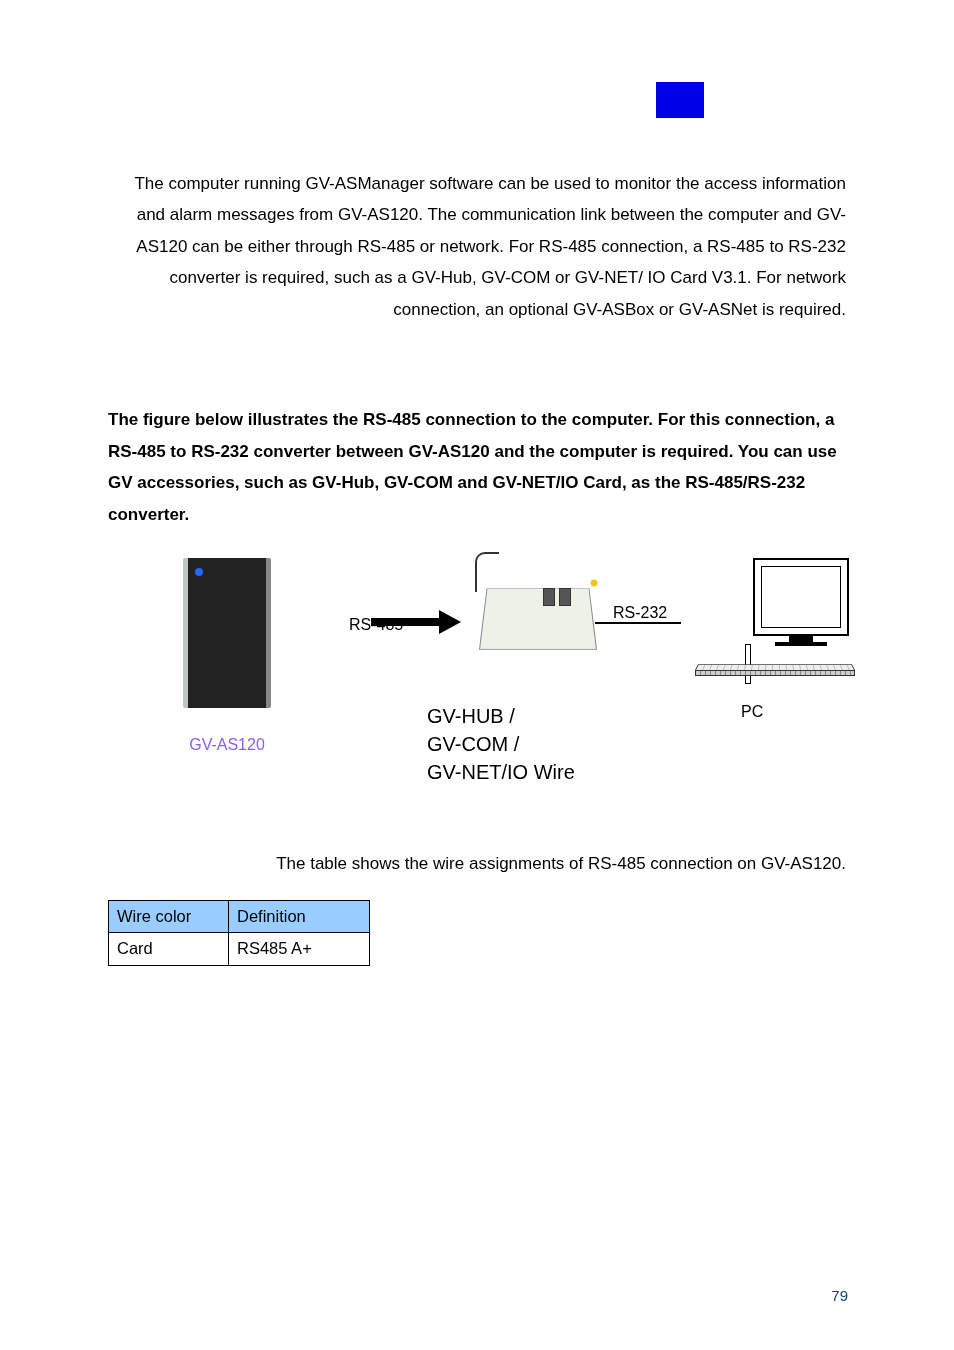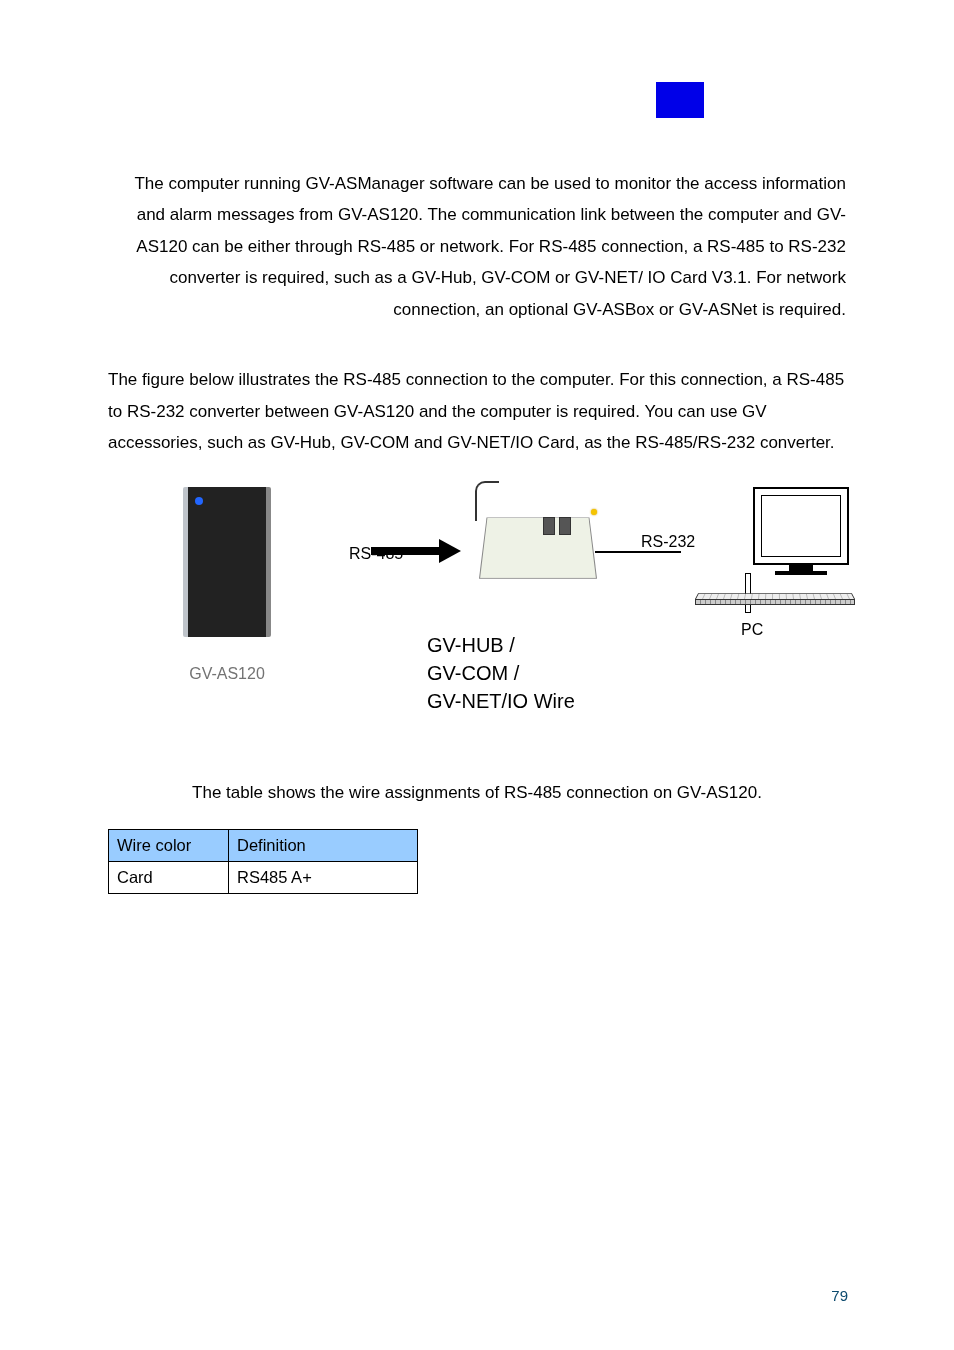--- a/index.html
+++ b/index.html
@@ -16,41 +16,41 @@
   .chapter-box {
     position: absolute;
     top: 82px;
     right: 250px;
     width: 48px;
     height: 36px;
     background: #0000e8;
   }
   .para { margin-bottom: 28px; }
   .para:first-of-type { margin-top: 86px; text-align: right; }
-  .para2 { margin-top: 39px; }
+  .para2 { margin-top: 79px; font-weight: bold; }
   .diagram {
     width: 700px;
     margin: 26px auto 60px;
     position: relative;
     height: 230px;
   }
   .device-box {
     position: absolute;
     width: 88px; height: 150px;
     left: 56px; top: 0;
     background: linear-gradient(to right,#bfc4ca 0 6%, #222 6% 94%, #888 94% 100%);
     border-radius: 2px;
   }
   .device-dot {
     position:absolute; width:8px; height:8px; border-radius:50%;
     background:#2266ff; left:12px; top:10px;
   }
   .dev-label {
     position:absolute; left:40px; top:172px; width:120px; text-align:center;
-    font-size:16px; color:#737373;
+    font-size:16px; color:#8b5cf6;
   }
   .rs485-label { position:absolute; left:174px; top:52px; font-size:16px;margin-left:48px; }
   .arrow {
     position:absolute; left:244px; top:58px; width:90px; height:12px;
   }
   .arrow::before {
     content:""; position:absolute; inset:2px 22px 2px 0; background:#000;
   }
   .arrow::after {
     content:""; position:absolute; right:0; top:-6px;
@@ -69,21 +69,21 @@
   .hub-chip.c2{ left:86px; top:30px; }
   .hub-cable {
     position:absolute; left:2px; top:-6px; width:24px; height:40px;
     border-top:2px solid #333; border-left:2px solid #333; border-radius:10px 0 0 0;
   }
   .hub-led { position:absolute; right:6px; top:22px; width:6px; height:6px; background:#f5c400; border-radius:50%; box-shadow:0 0 2px #c90; }
   .hub-label {
     position:absolute; left:300px; top:144px; width:216px; text-align:left;
     font-size:20px; line-height:1.4;
   }
-  .rs232-label { position:absolute; left:514px; top:40px; font-size:16px; }
+  .rs232-label { position:absolute; left:486px; top:40px; font-size:16px; }
   .line232 {
     position:absolute; left:468px; top:64px; width:86px; height:2px; background:#000;
   }
   .pc {
     position:absolute; left:560px; top:0; width:168px; height:140px;
   }
   .monitor {
     position:absolute; left:66px; top:0; width:96px; height:78px; border:2px solid #000; background:#fff;
   }
   .monitor::after{
@@ -94,26 +94,26 @@
   .tower{ position:absolute; left:58px; top:86px; width:6px; height:40px; background:#fff; border:1px solid #000; }
   .kbd{
     position:absolute; left:8px; top:100px; width:160px; height:30px;
   }
   .kbd-top { position:absolute; inset:0 0 18px 0; border:1px solid #333; border-bottom:none;
     background:repeating-linear-gradient(90deg,#eee,#eee 6px,#bbb 6px,#bbb 7px);
     transform:perspective(260px) rotateX(60deg); transform-origin:bottom; }
   .kbd-front{ position:absolute; left:0; right:0; bottom:12px; height:6px;
     background:repeating-linear-gradient(90deg,#ccc,#ccc 4px,#888 4px,#888 5px);
     border:1px solid #333; }
-  .pc-label { position:absolute; left:614px; top:128px; font-size:16px; }
+  .pc-label { position:absolute; left:614px; top:139px; font-size:16px; }
   .figure-caption {
-    text-align: center; margin-bottom: 8px; font-size:17px;
+    text-align: right; margin-bottom: 8px; font-size:17px;
   }
   table.wire {
-    border-collapse: collapse; width: 310px; margin-top: 21px;
+    border-collapse: collapse; width: 262px; margin-top: 21px;
   }
   table.wire th, table.wire td {
     border: 1.5px solid #000; padding: 4px 8px; text-align:left;
     font-size: 16.5px; font-weight:normal; line-height:1.4;
   }
   table.wire th { background: #99ccff; }
   table.wire th:first-child, table.wire td:first-child { width: 120px; }
   .page-num {
     position:absolute; right:106px; bottom:40px; font-size:15px; color:#0c4a6e;
   }

